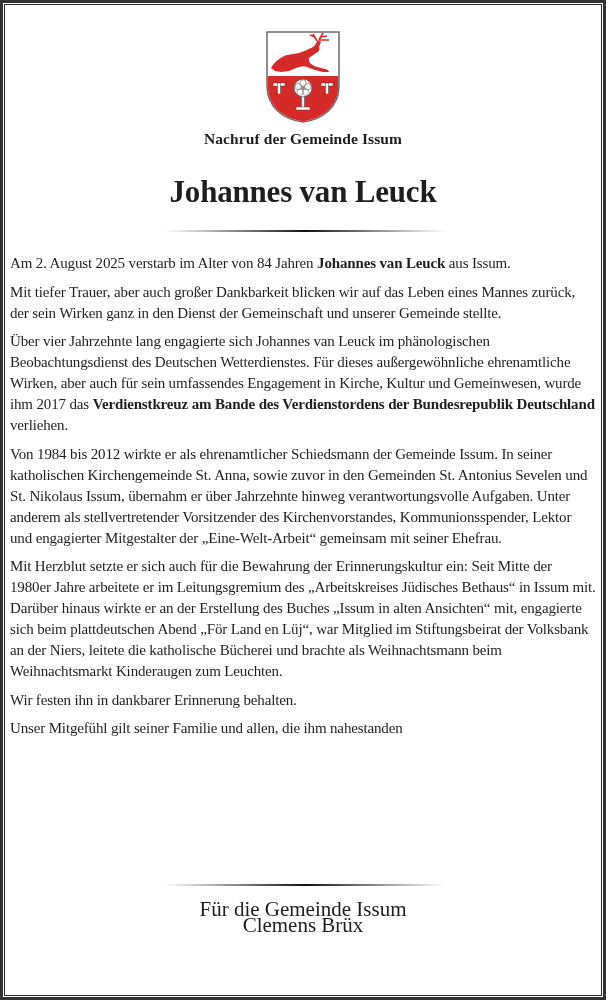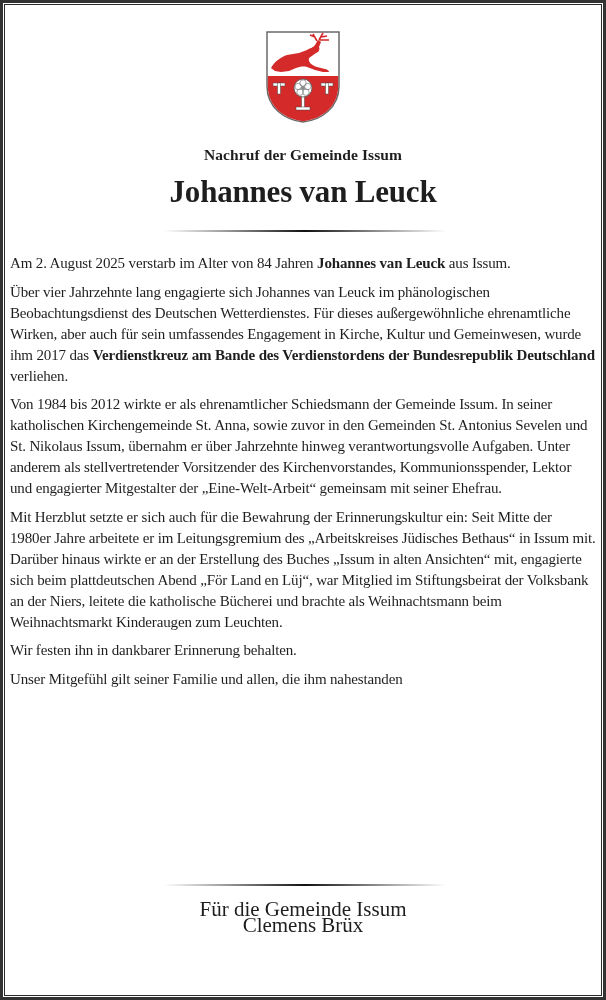--- a/index.html
+++ b/index.html
@@ -3,21 +3,21 @@
   <meta charset="utf-8">
   <style>
     html, body { margin: 0; padding: 0; background: #ffffff; }
     body { width: 606px; height: 1000px; position: relative; overflow: hidden;
            font-family: "Liberation Serif", "DejaVu Serif", serif; color: #1e1e1e; }
     .frame-outer { position: absolute; left: 0; top: 0; width: 606px; height: 1000px;
                    box-sizing: border-box; border: 3px solid #333333; }
     .frame-inner { position: absolute; left: 4px; top: 4px; right: 4px; bottom: 4px;
                    border: 1.5px solid #2b2b2b; }
     .crest { position: absolute; left: 263px; top: 28px; width: 80px; height: 96px; }
-    .kicker { position: absolute; top: 146px; left: 0; width: 606px; text-align: center;
+    .kicker { position: absolute; top: 130px; left: 0; width: 606px; text-align: center;
               font-weight: bold; font-size: 15.5px; letter-spacing: 0.1px; }
     .title { position: absolute; top: 174px; left: 0; width: 606px; text-align: center;
              font-weight: bold; font-size: 31px; letter-spacing: -0.2px; }
     .rule { position: absolute; left: 164px; width: 282px; height: 2px;
             background: linear-gradient(to right, rgba(0,0,0,0) 0%, #9a9a9a 22%, #111 50%, #9a9a9a 78%, rgba(0,0,0,0) 100%); }
     .rule.top { top: 230px; }
     .rule.bottom { top: 884px; }
     .body { position: absolute; top: 253px; left: 10px; width: 586px; text-align: left;
             font-size: 15px; line-height: 21px; letter-spacing: -0.15px; }
     .body p { margin: 0 0 7.5px 0; }
@@ -57,20 +57,21 @@
     <circle cx="40" cy="60" r="2" fill="#888"></circle>
   </g>
 </svg>
 
 <div class="kicker">Nachruf der Gemeinde Issum</div>
 <div class="title">Johannes van Leuck</div>
 <div class="rule top"></div>
 
 <div class="body" id="obit-body">
     <p><span>Am 2. August 2025 verstarb im Alter von 84 Jahren </span><b>Johannes van Leuck</b><span> aus Issum.</span></p>
+    <p><span>Mit tiefer Trauer, aber auch großer Dankbarkeit blicken wir auf das Leben eines Mannes zurück, der sein Wirken ganz in den Dienst der Gemeinschaft und unserer Gemeinde stellte.</span></p>
     <p><span>Über vier Jahrzehnte lang engagierte sich Johannes van Leuck im phänologischen Beobachtungsdienst des Deutschen Wetterdienstes. Für dieses außergewöhnliche ehrenamtliche Wirken, aber auch für sein umfassendes Engagement in Kirche, Kultur und Gemeinwesen, wurde ihm 2017 das </span><b>Verdienstkreuz am Bande des Verdienstordens der Bundesrepublik Deutschland</b><span> verliehen.</span></p>
     <p><span>Von 1984 bis 2012 wirkte er als ehrenamtlicher Schiedsmann der Gemeinde Issum. In seiner katholischen Kirchengemeinde St. Anna, sowie zuvor in den Gemeinden St. Antonius Sevelen und St. Nikolaus Issum, übernahm er über Jahrzehnte hinweg verantwortungsvolle Aufgaben. Unter anderem als stellvertretender Vorsitzender des Kirchenvorstandes, Kommunionsspender, Lektor und engagierter Mitgestalter der „Eine-Welt-Arbeit“ gemeinsam mit seiner Ehefrau.</span></p>
     <p><span>Mit Herzblut setzte er sich auch für die Bewahrung der Erinnerungskultur ein: Seit Mitte der 1980er Jahre arbeitete er im Leitungsgremium des „Arbeitskreises Jüdisches Bethaus“ in Issum mit. Darüber hinaus wirkte er an der Erstellung des Buches „Issum in alten Ansichten“ mit, engagierte sich beim plattdeutschen Abend „För Land en Lüj“, war Mitglied im Stiftungsbeirat der Volksbank an der Niers, leitete die katholische Bücherei und brachte als Weihnachtsmann beim Weihnachtsmarkt Kinderaugen zum Leuchten.</span></p>
     <p><span>Wir festen ihn in dankbarer Erinnerung behalten.</span></p>
     <p><span>Unser Mitgefühl gilt seiner Familie und allen, die ihm nahestanden</span></p>
   </div>
 
 <div class="rule bottom"></div>
 <div class="sign for">Für die Gemeinde Issum</div>
 <div class="sign name">

